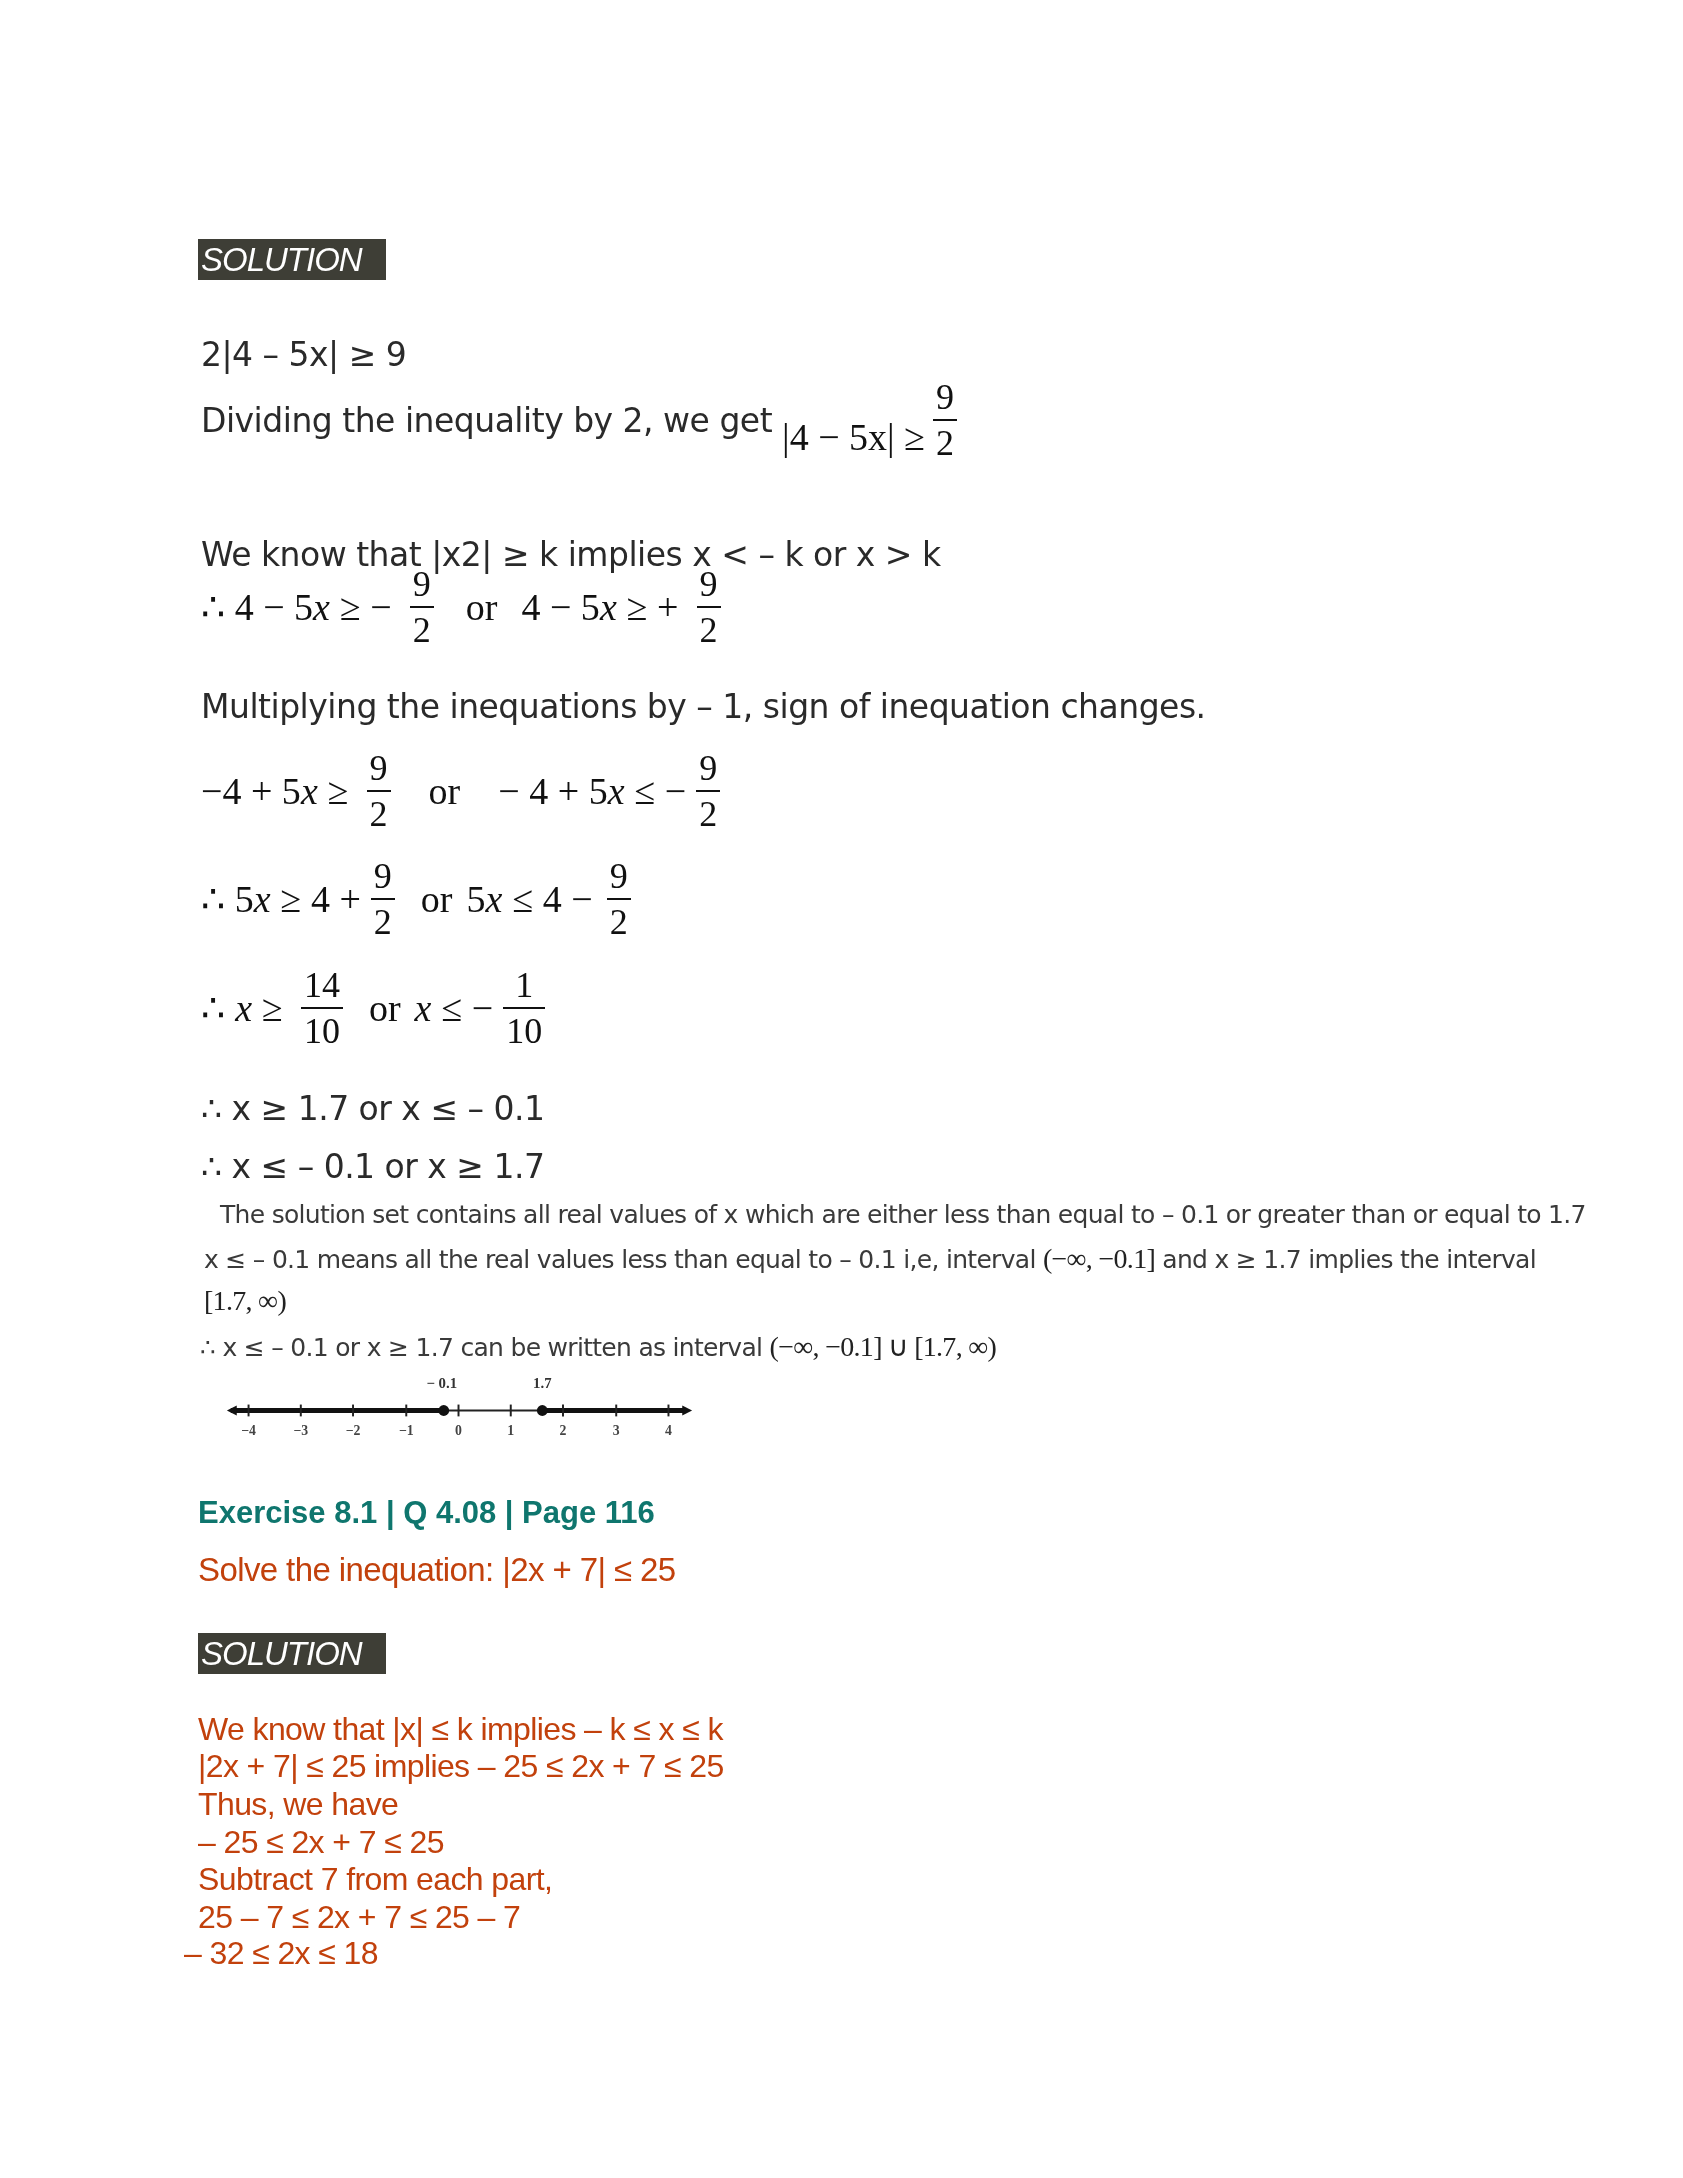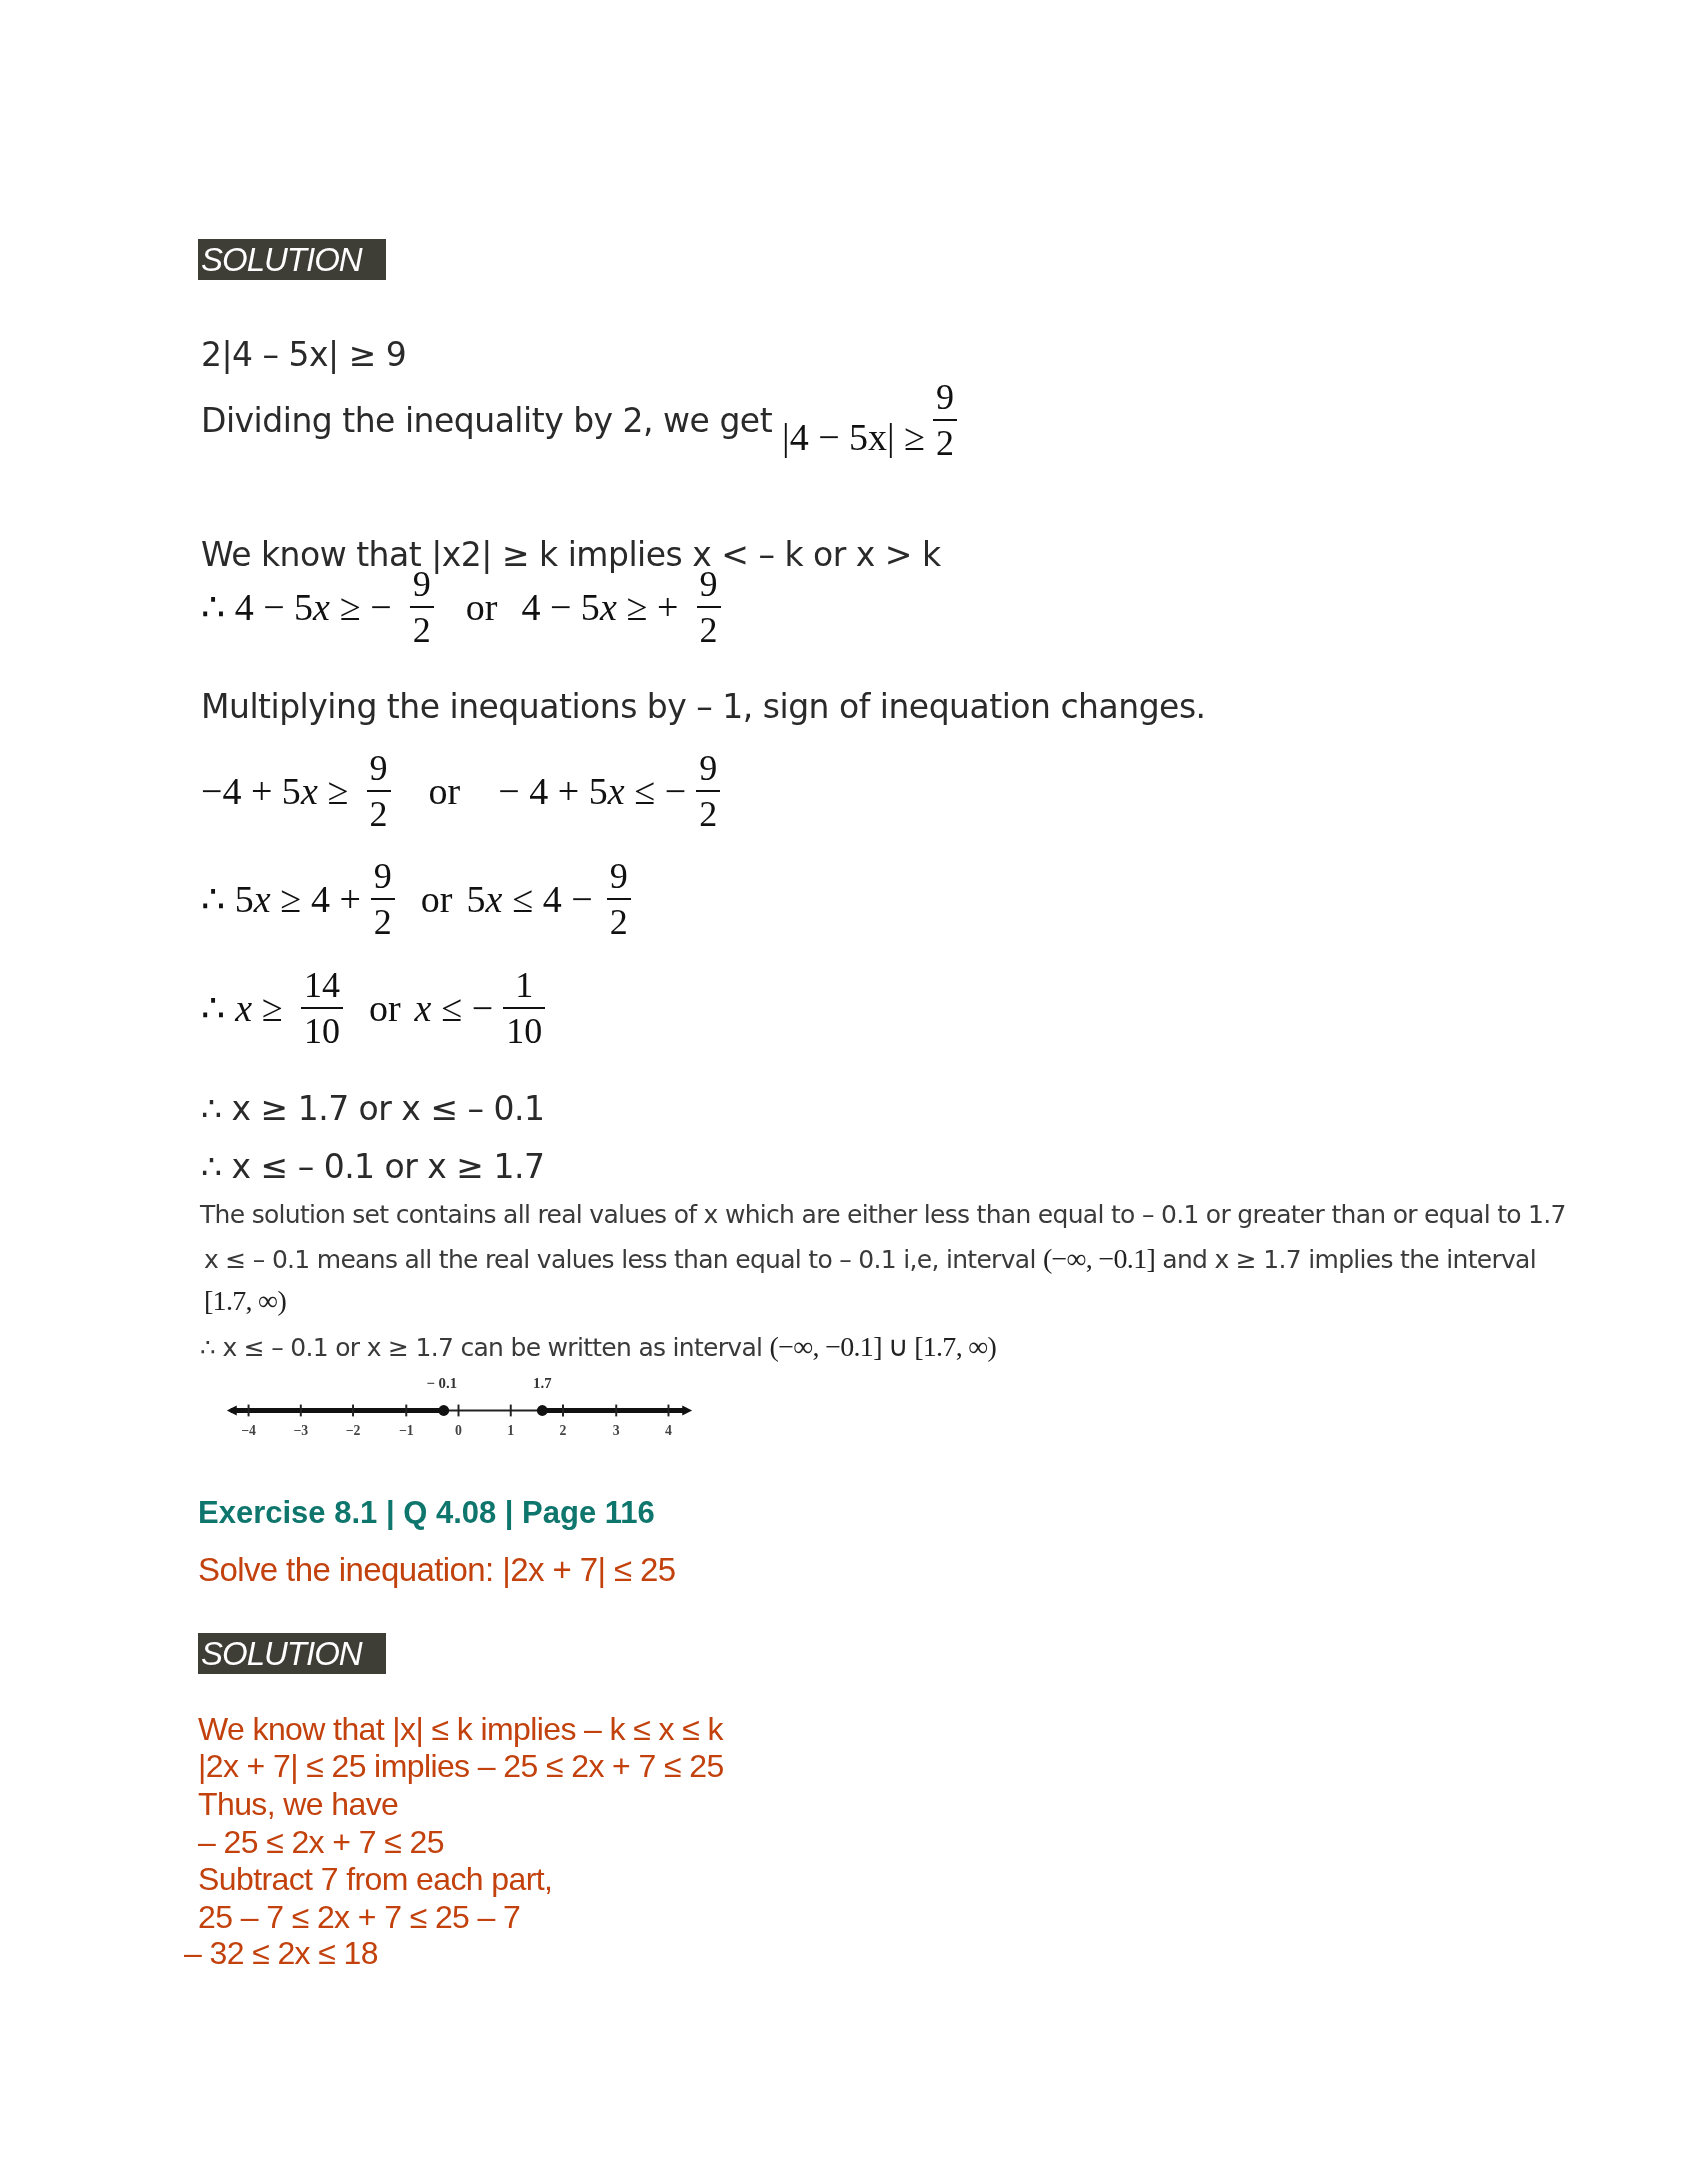--- a/index.html
+++ b/index.html
@@ -116,21 +116,21 @@
   <span class="frac" style="margin-left:0;">
       <span class="num">1</span>
       <span class="bar"></span>
       <span class="den">10</span>
     </span>
 </div>
 
 <div class="abs seg" style="left:201px; top:1089px;">∴ x ≥ 1.7  or x ≤ – 0.1</div>
 <div class="abs seg" style="left:201px; top:1147px;">∴ x ≤ – 0.1 or x ≥ 1.7</div>
 
-<div class="abs small" style="left:200px; top:1200px;">The solution set contains all real values of x which are either less than equal to – 0.1 or greater than or equal to 1.7</div>
+<div class="abs small" style="left:220px; top:1200px;">The solution set contains all real values of x which are either less than equal to – 0.1 or greater than or equal to 1.7</div>
 <div class="abs small" style="left:204px; top:1243px;">
   <span>x ≤ – 0.1 means all the real values less than equal to – 0.1 i,e, interval</span>
   <span class="m">(−∞, −0.1]</span>
   <span>and x ≥ 1.7 implies the interval</span>
 </div>
 <div class="abs small" style="left:204px; top:1285px;">
   <span class="m">[1.7, ∞)</span>
 </div>
 <div class="abs small" style="left:200px; top:1330px;">
   <span>∴ x ≤ – 0.1 or x ≥ 1.7 can be written as interval</span>

